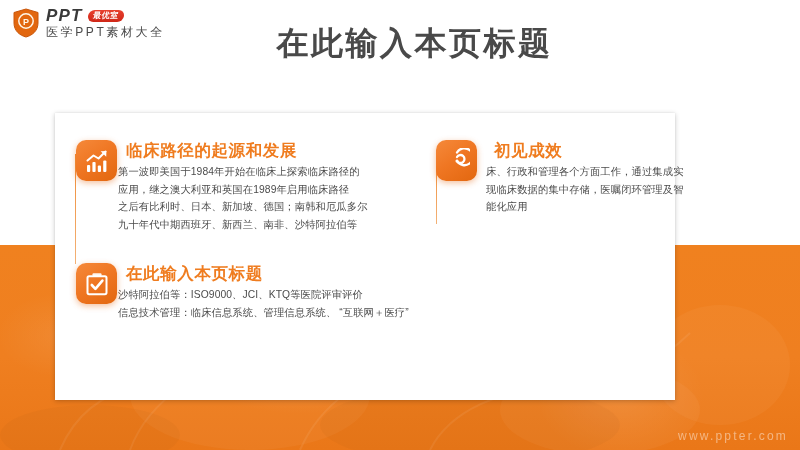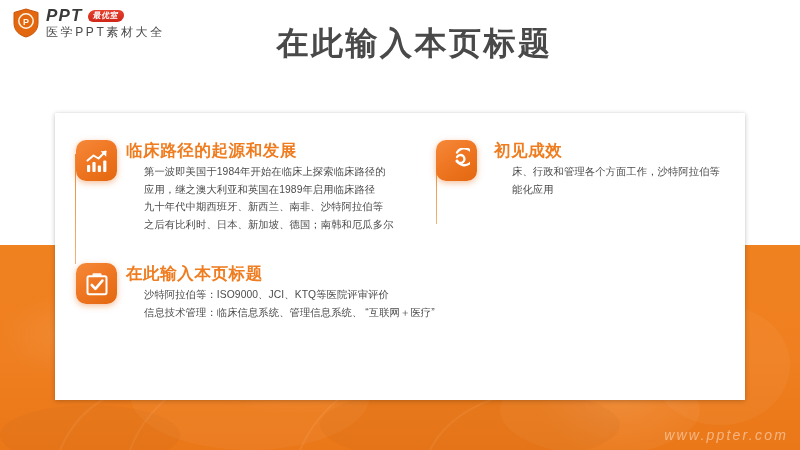--- a/index.html
+++ b/index.html
@@ -60,21 +60,21 @@
   .title {
     position:absolute; left:0; top:22px; width:800px;
     text-align:center;
     font-size:32px; font-weight:bold;
     color:#494949; letter-spacing:2.5px;padding-left:29px;
   }
 
   
   .card {
     position:absolute;
-    left:55px; top:113px; width:690px; height:287px;
+    left:55px; top:113px; width:620px; height:287px;
     background:#ffffff;
     box-shadow:0 1px 5px rgba(0,0,0,.22), 0 0 1px rgba(0,0,0,.10);
   }
 
   
   .block { position:absolute; }
   #block-origin  { left:21px;  top:27px;  width:360px; }
   #block-result  { left:381px; top:27px;  width:290px;padding-left:8px; }
   #block-quality { left:21px;  top:150px; width:440px; }
 
@@ -88,41 +88,40 @@
   .blk-icon svg { display:block; }
 
   .blk-head {
     margin-left:50px;
     font-size:16.5px; font-weight:bold;
     color:#ef7c1f; letter-spacing:.6px;
     line-height:1.15;
     padding-top:1px;
   }
   .blk-body {
-    margin-left:68px; margin-top:3px;
+    margin-left:42px; margin-top:3px;
     font-size:10.3px; color:#4c4c4c;
     line-height:1.72; letter-spacing:.1px;
   }
   .blk-body .ln { white-space:nowrap; }
 
   
   .connector {
     position:absolute;
     width:1px;
     background:linear-gradient(180deg,#ef8a33,#f3b277);
   }
   #conn-origin { left:20px;  top:41px; height:110px; }
   #conn-result { left:381px; top:41px; height:70px;  }
 
   
   .watermark {
     position:absolute; right:12px; bottom:7px;
-    font-size:14px; color:rgba(255,255,255,.45);
+    font-size:12px; color:rgba(255,255,255,.45);
     letter-spacing:2.2px;
-    font-style:italic;
   }
 </style>
 </head>
 <body>
 
 <div id="slide">
 
   <div class="band">
     <svg class="band-tex" viewBox="0 0 800 205" preserveAspectRatio="none">
       <g fill="none" stroke="#ffffff" stroke-opacity="0.13" stroke-width="2">
@@ -175,36 +174,37 @@
             <rect x="19.2" y="12.5" width="3.2" height="11.5" rx="1"></rect>
           </g>
           <path d="M3.5 12.5 L9.5 7.5 L14.5 10.5 L21.5 3.5" fill="none" stroke="#ffffff" stroke-width="2" stroke-linecap="round" stroke-linejoin="round"></path>
           <path d="M16.6 3.2 L22.4 3.0 L22.2 8.8 Z" fill="#ffffff"></path>
         </svg>
       </div>
       <div class="blk-head">临床路径的起源和发展</div>
       <div class="blk-body">
         <div class="ln">第一波即美国于1984年开始在临床上探索临床路径的</div>
         <div class="ln">应用，继之澳大利亚和英国在1989年启用临床路径</div>
+        <div class="ln">之后有比利时、日本、新加坡、德国；南韩和厄瓜多尔</div>
         <div class="ln">九十年代中期西班牙、新西兰、南非、沙特阿拉伯等</div>
-        <div class="ln">之后有比利时、日本、新加坡、德国；南韩和厄瓜多尔</div>
       </div>
     </div>
 
     <div class="block" id="block-result">
       <div class="blk-icon">
         <svg width="26" height="26" viewBox="0 0 26 26">
           <path d="M13 13 A 8.5 8.5 0 1 0 13 4.5" fill="none" stroke="#ffffff" stroke-width="2.3" stroke-linecap="round"></path>
           <path d="M13 13 A 4 4 0 1 0 13 9" fill="none" stroke="#ffffff" stroke-width="2.3" stroke-linecap="round"></path>
           <circle cx="13" cy="13" r="1.5" fill="#ffffff"></circle>
         </svg>
       </div>
       <div class="blk-head">初见成效</div>
       <div class="blk-body">
-        <div class="ln">床、行政和管理各个方面工作，沙特阿拉伯等</div>
+        <div class="ln">床、行政和管理各个方面工作，通过集成实</div>
+        <div class="ln">现临床数据的集中存储，医嘱闭环管理及智</div>
         <div class="ln">能化应用</div>
       </div>
     </div>
 
     <div class="block" id="block-quality">
       <div class="blk-icon">
         <svg width="26" height="26" viewBox="0 0 26 26">
           <rect x="8.5" y="2.2" width="9" height="3" rx="1" fill="#ffffff" fill-opacity=".92"></rect>
           <rect x="3.5" y="5.2" width="19" height="18" rx="1.6" fill="none" stroke="#ffffff" stroke-width="2"></rect>
           <path d="M7.8 14 L11.4 17.8 L18.4 9.6" fill="none" stroke="#ffffff" stroke-width="2.6" stroke-linecap="round" stroke-linejoin="round"></path>

